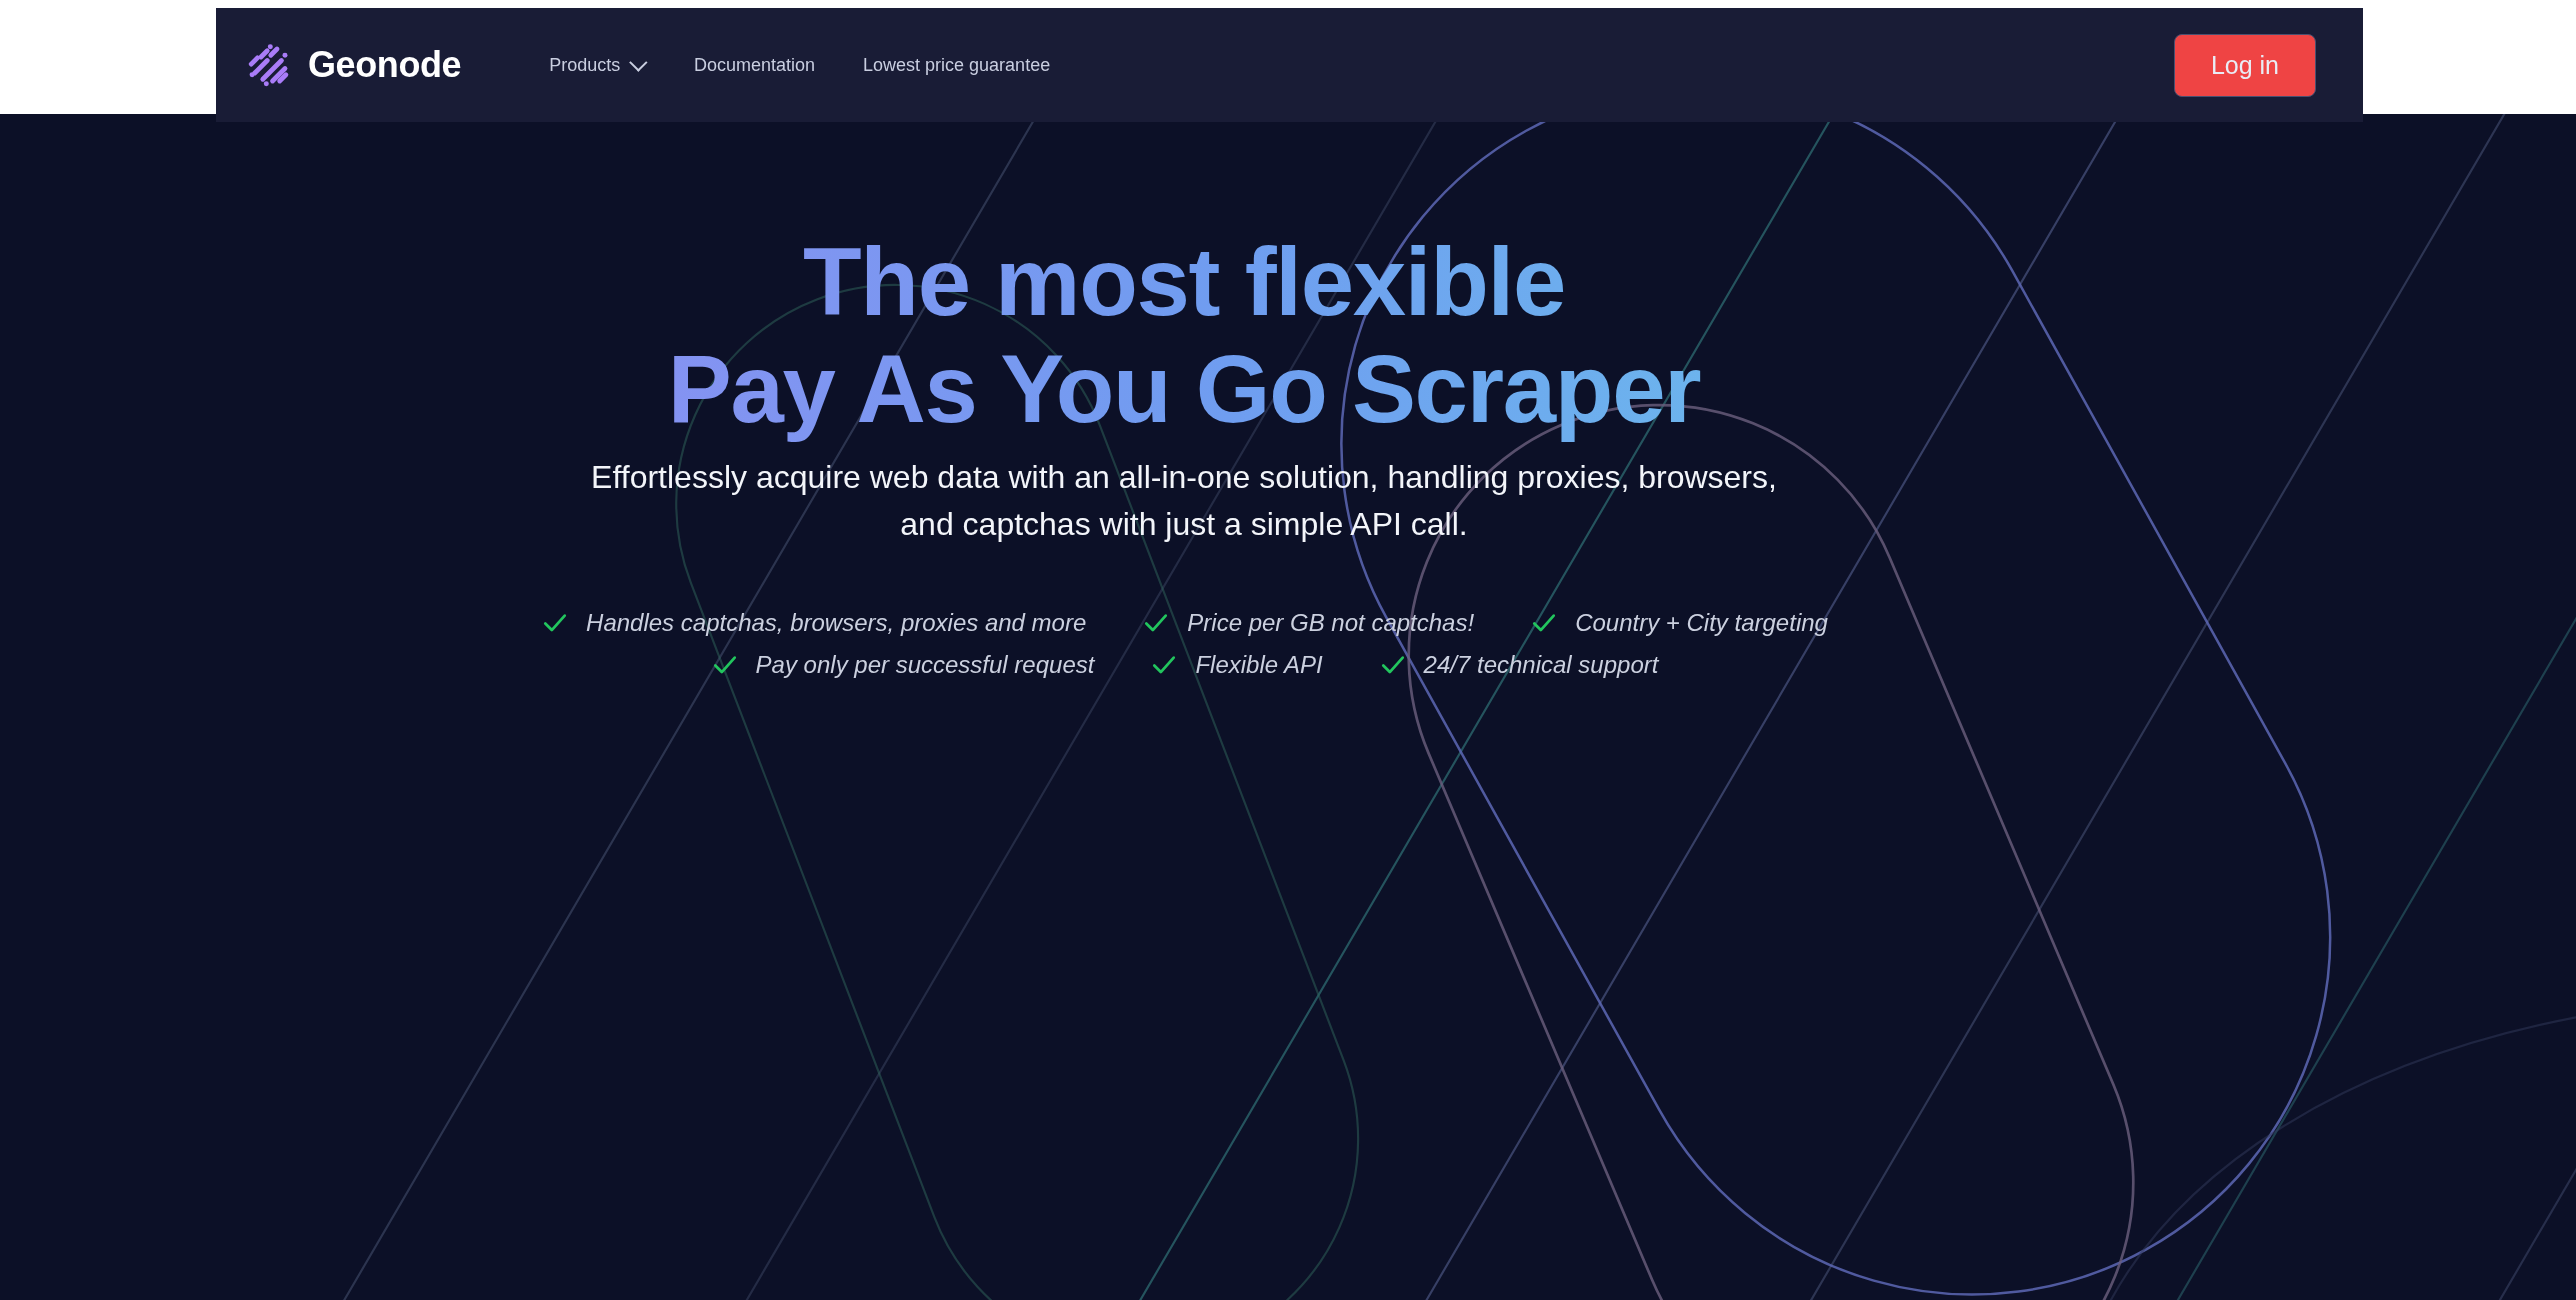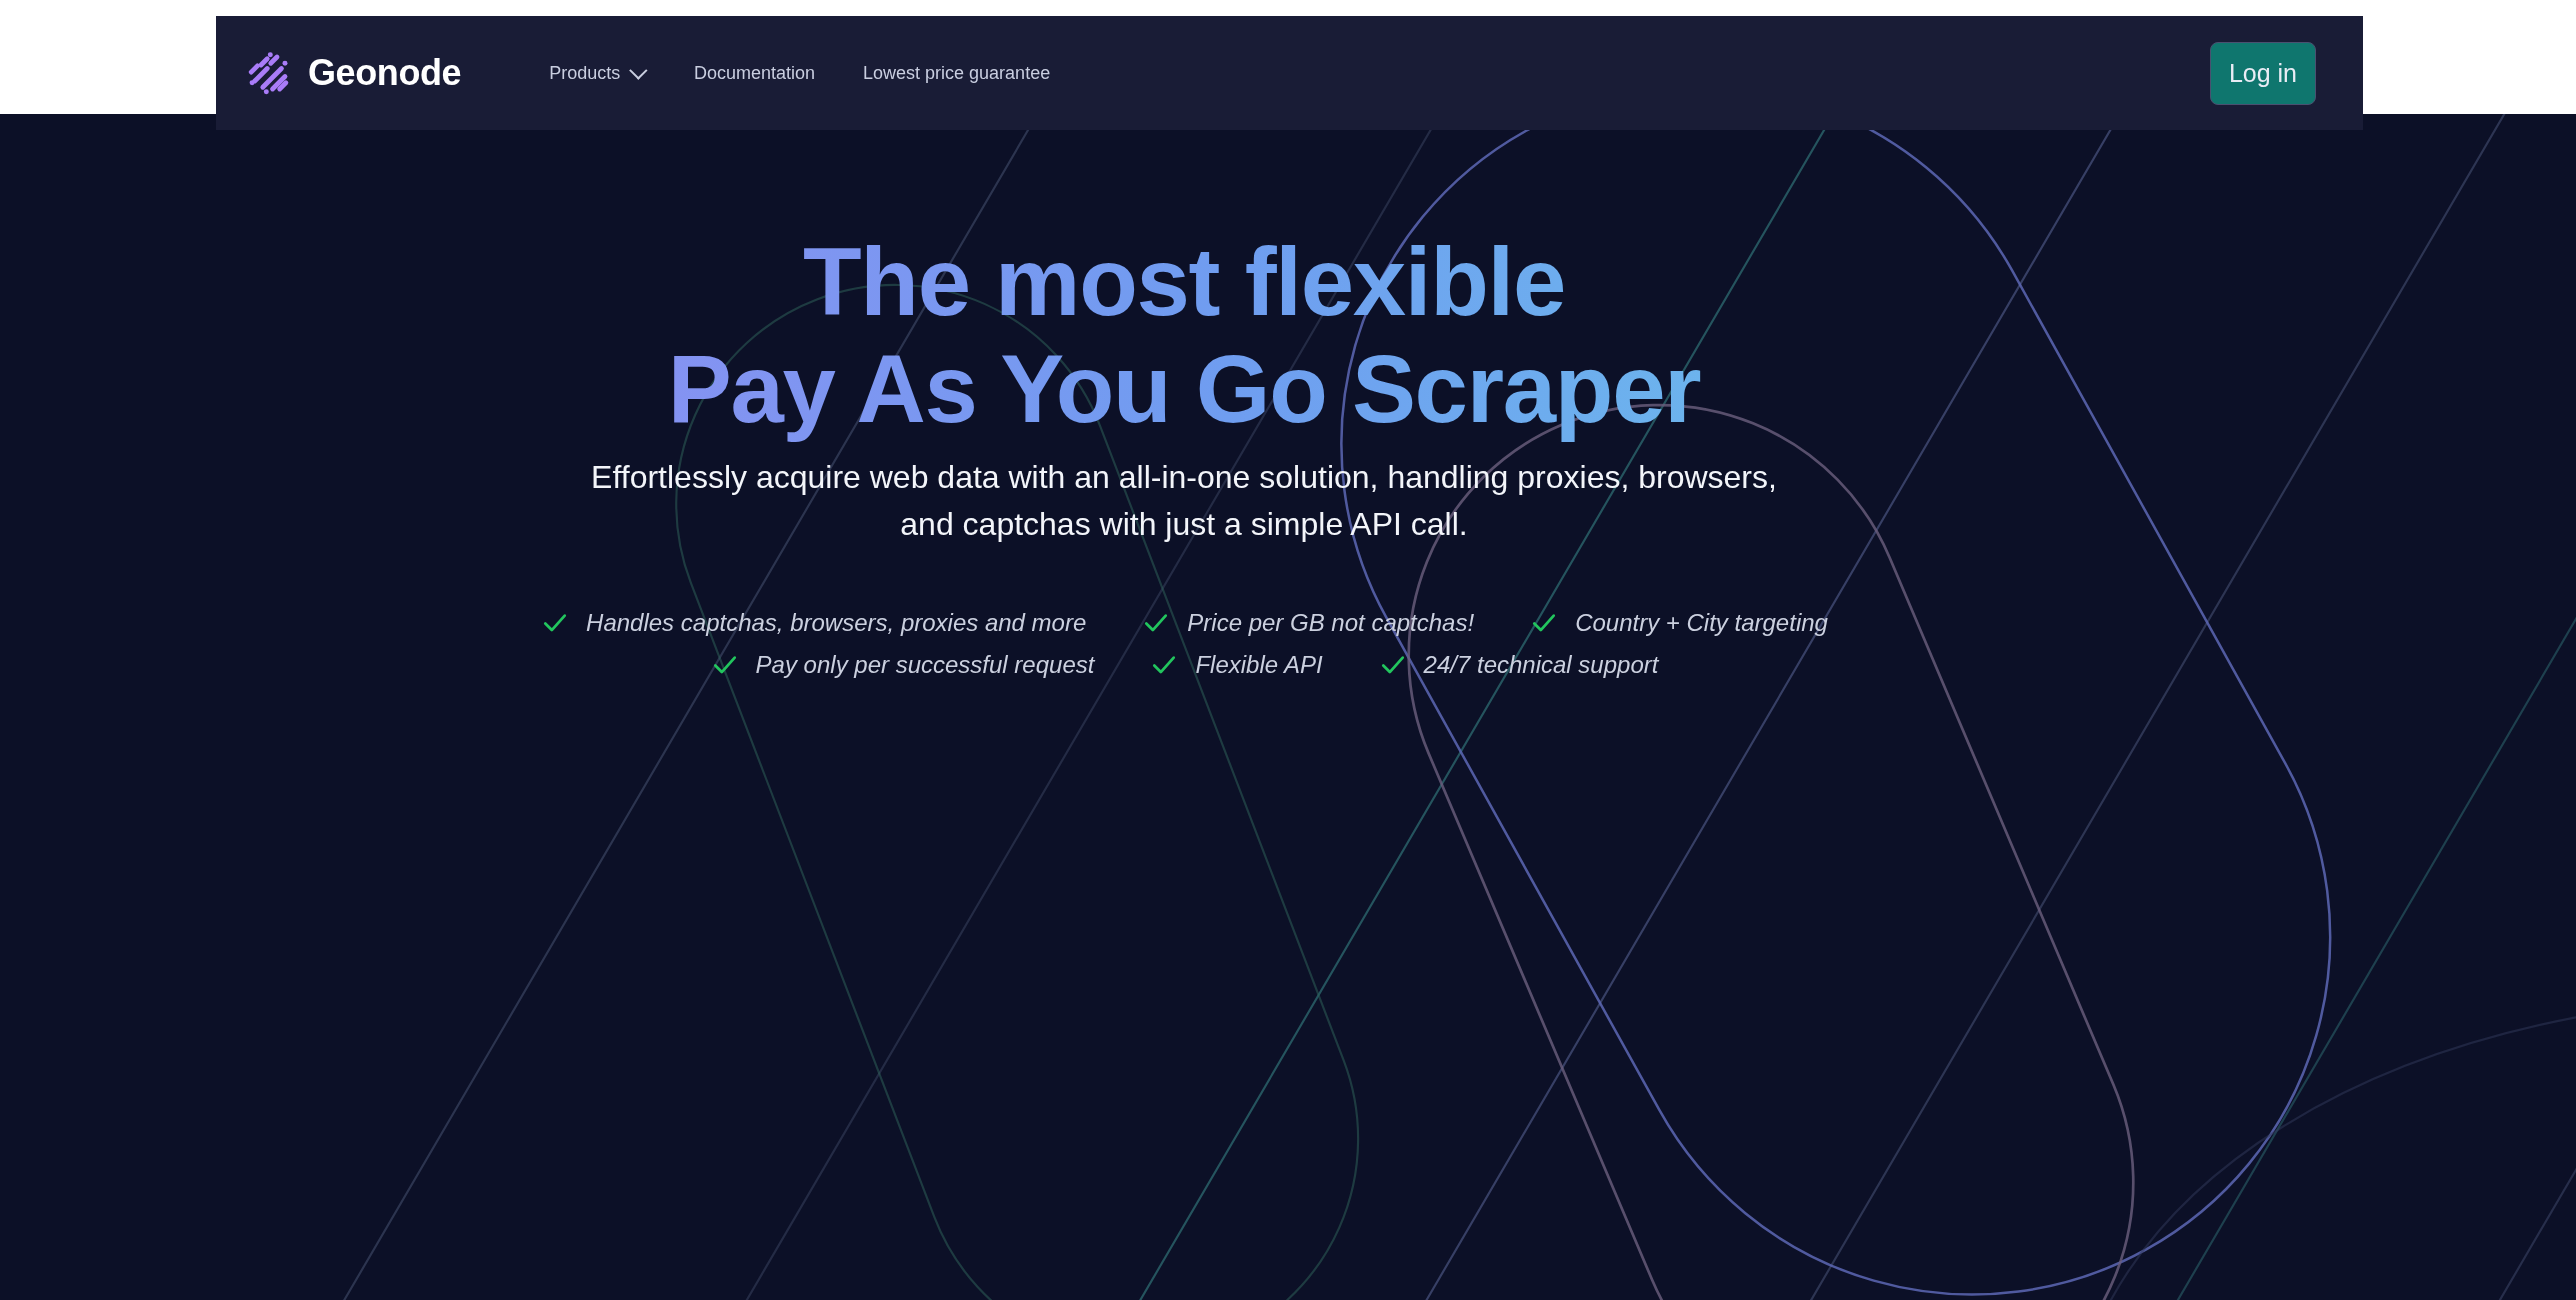--- a/index.html
+++ b/index.html
@@ -20,21 +20,21 @@
     width: 2576px;
     height: 1301px;
     background: #ffffff;
     overflow: hidden;
   }
 
   
   .header-strip {
     position: absolute;
     left: 216px;
-    top: 16px;
+    top: 8px;
     width: 2147px;
     height: 114px;
     background: #191c36;
     display: flex;
     align-items: center;
     box-sizing: border-box;
     padding: 0 0 0 29px;
     z-index: 20;
   }
   .brand {
@@ -94,25 +94,25 @@
 
   .login-wrap {
     margin-left: auto;
     padding-right: 47px;
     display: flex;
     align-items: center;
   }
   .login-btn {
     border: 0.9px solid #4a5070;
     border-radius: 8px;
-    background: #0f766e;
+    background: #ef4444;
     color: #e9ecf5;
     font-size: 25px;
     line-height: 1;
-    padding: 18px 18px;
+    padding: 18px 36px;
     cursor: pointer;
     white-space: nowrap;
   }
 
   
   .hero {
     position: absolute;
     left: 0;
     top: 114px;
     width: 2576px;

